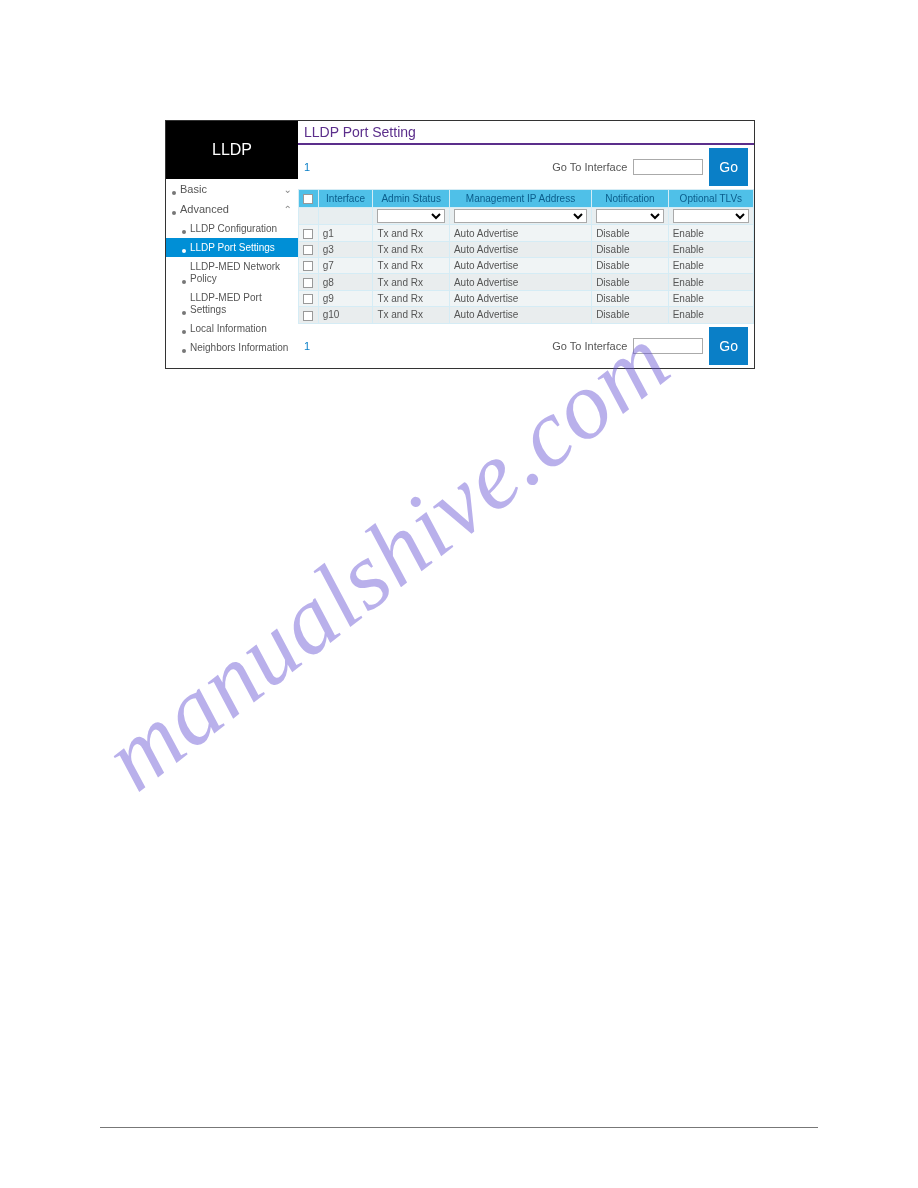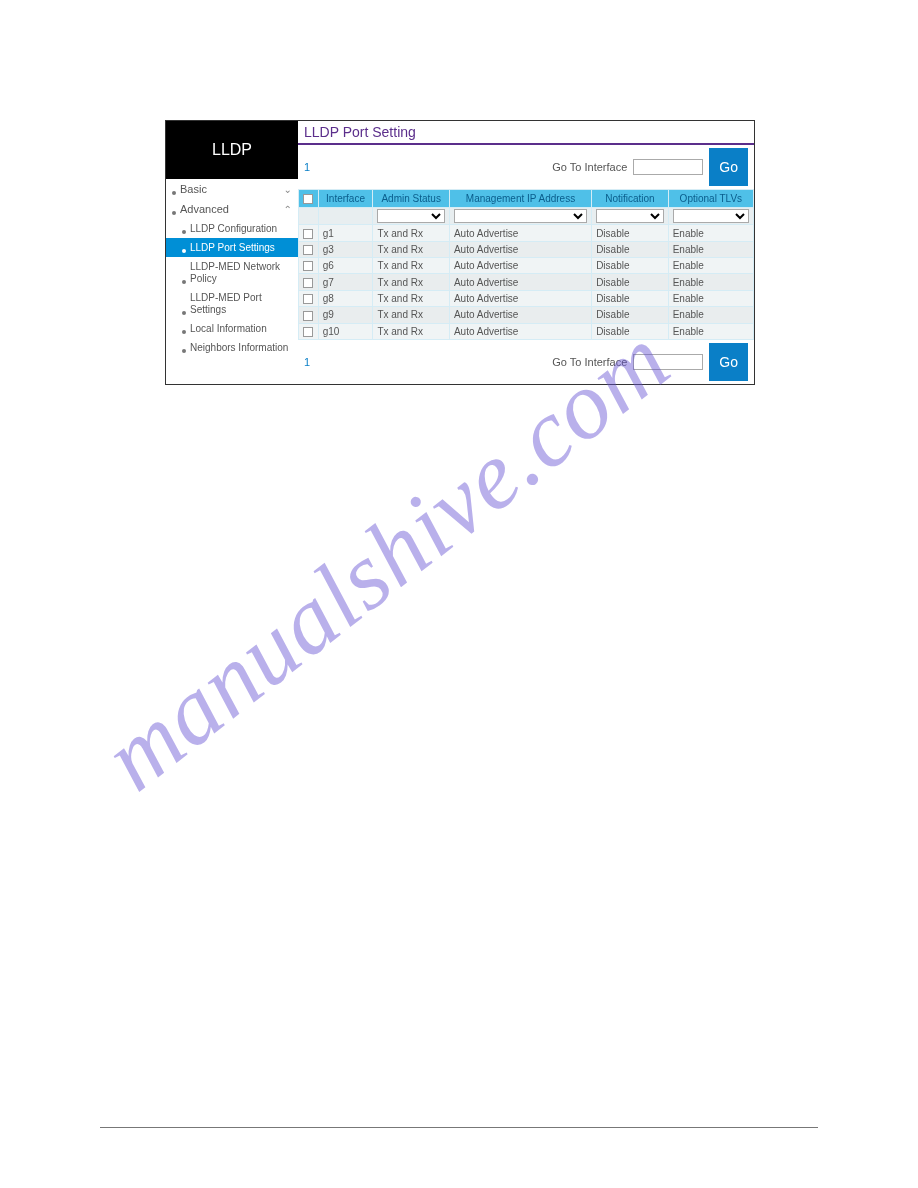--- a/index.html
+++ b/index.html
@@ -130,28 +130,20 @@
             <tr class="data">
               <td><span class="ck"></span></td>
               <td>g3</td>
               <td>Tx and Rx</td>
               <td>Auto Advertise</td>
               <td>Disable</td>
               <td>Enable</td>
             </tr>
             <tr class="data">
               <td><span class="ck"></span></td>
-              <td>g6</td>
-              <td>Tx and Rx</td>
-              <td>Auto Advertise</td>
-              <td>Disable</td>
-              <td>Enable</td>
-            </tr>
-            <tr class="data">
-              <td><span class="ck"></span></td>
               <td>g7</td>
               <td>Tx and Rx</td>
               <td>Auto Advertise</td>
               <td>Disable</td>
               <td>Enable</td>
             </tr>
             <tr class="data">
               <td><span class="ck"></span></td>
               <td>g8</td>
               <td>Tx and Rx</td>

